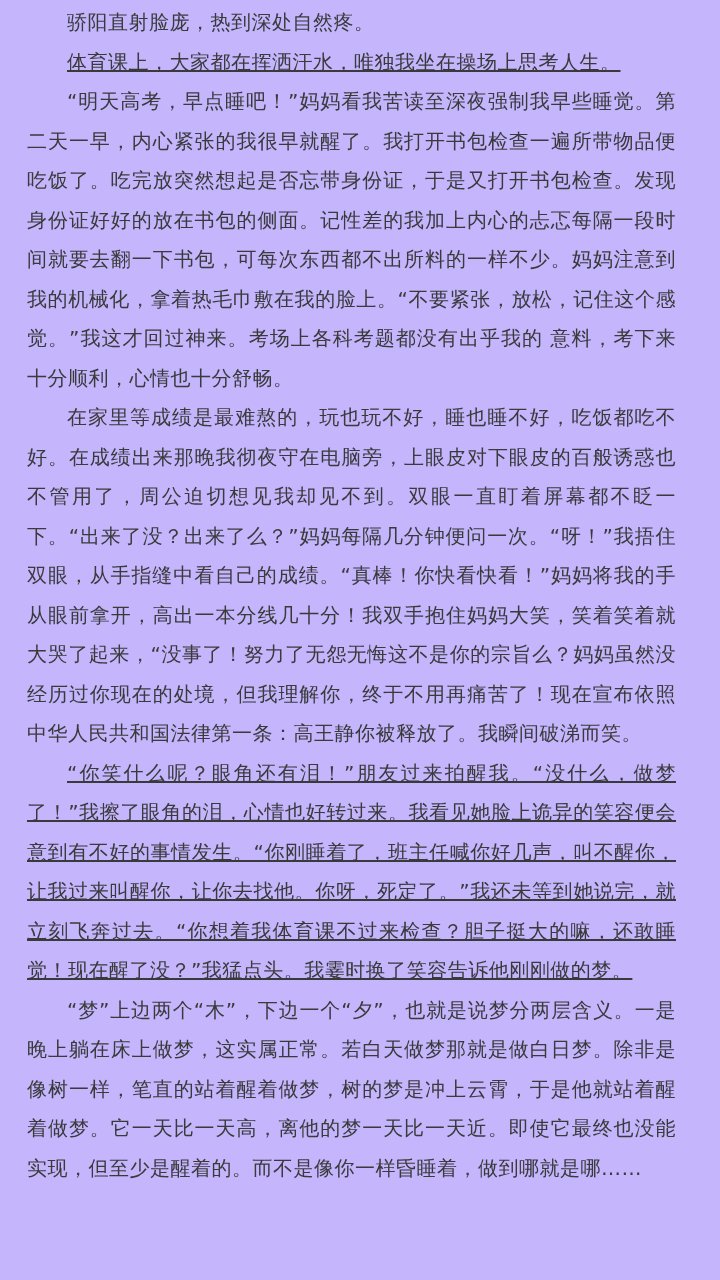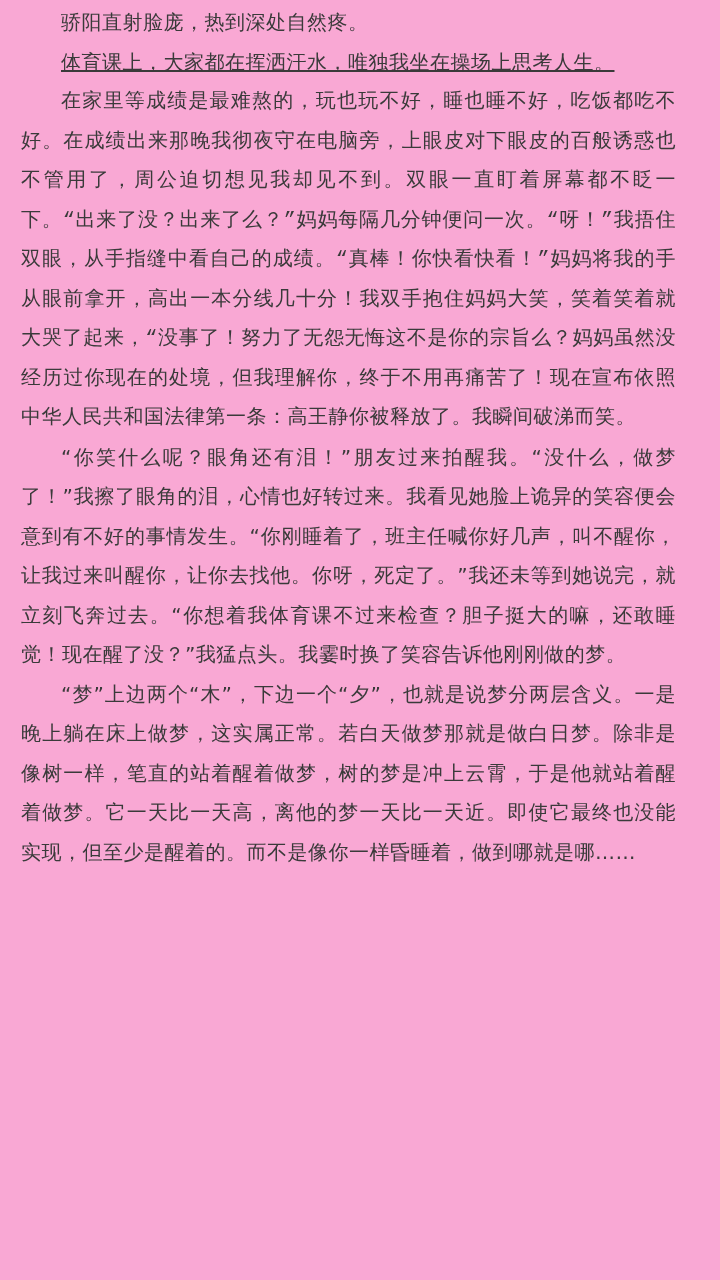--- a/index.html
+++ b/index.html
@@ -10,22 +10,22 @@
   body {
     width: 720px;
     height: 1280px;
     overflow: hidden;
     font-family: "DejaVu Sans", sans-serif;
   }
   .page {
     box-sizing: border-box;
     width: 720px;
     height: 1280px;
-    padding: 3px 44px 0 21px;
-    background: #f9a8d4;
+    padding: 3px 44px 0 27px;
+    background: #c4b5fd;
   }
   .para {
     margin: 0;
     font-size: 20px;
     line-height: 39.5px;
     color: #3a3a3a;
     text-align: justify;
     text-justify: inter-ideograph;
     text-indent: 2em;
     letter-spacing: 0.5px;
@@ -33,17 +33,18 @@
     font-weight: 400;
   }
 </style>
 </head>
 <body style="background: rgb(255, 255, 255);">
 
 <main class="page">
   <div>
       <p class="para" style="color: rgb(58, 58, 58);">骄阳直射脸庞，热到深处自然疼。</p>
       <p class="para" style="color: rgb(58, 58, 58); text-decoration: underline;">体育课上，大家都在挥洒汗水，唯独我坐在操场上思考人生。</p>
-      <p class="para" style="color: rgb(58, 58, 58); font-family: Liberation Mono, monospace;">在家里等成绩是最难熬的，玩也玩不好，睡也睡不好，吃饭都吃不好。在成绩出来那晚我彻夜守在电脑旁，上眼皮对下眼皮的百般诱惑也不管用了，周公迫切想见我却见不到。双眼一直盯着屏幕都不眨一下。“出来了没？出来了么？”妈妈每隔几分钟便问一次。“呀！”我捂住双眼，从手指缝中看自己的成绩。“真棒！你快看快看！”妈妈将我的手从眼前拿开，高出一本分线几十分！我双手抱住妈妈大笑，笑着笑着就大哭了起来，“没事了！努力了无怨无悔这不是你的宗旨么？妈妈虽然没经历过你现在的处境，但我理解你，终于不用再痛苦了！现在宣布依照中华人民共和国法律第一条：高王静你被释放了。我瞬间破涕而笑。</p>
-      <p class="para" style="color: rgb(58, 58, 58);">“你笑什么呢？眼角还有泪！”朋友过来拍醒我。“没什么，做梦了！”我擦了眼角的泪，心情也好转过来。我看见她脸上诡异的笑容便会意到有不好的事情发生。“你刚睡着了，班主任喊你好几声，叫不醒你，让我过来叫醒你，让你去找他。你呀，死定了。”我还未等到她说完，就立刻飞奔过去。“你想着我体育课不过来检查？胆子挺大的嘛，还敢睡觉！现在醒了没？”我猛点头。我霎时换了笑容告诉他刚刚做的梦。</p>
+      <p class="para" style="color: rgb(58, 58, 58);">“明天高考，早点睡吧！”妈妈看我苦读至深夜强制我早些睡觉。第二天一早，内心紧张的我很早就醒了。我打开书包检查一遍所带物品便吃饭了。吃完放突然想起是否忘带身份证，于是又打开书包检查。发现身份证好好的放在书包的侧面。记性差的我加上内心的忐忑每隔一段时间就要去翻一下书包，可每次东西都不出所料的一样不少。妈妈注意到我的机械化，拿着热毛巾敷在我的脸上。“不要紧张，放松，记住这个感觉。”我这才回过神来。考场上各科考题都没有出乎我的 意料，考下来十分顺利，心情也十分舒畅。</p>
+      <p class="para" style="color: rgb(58, 58, 58);">在家里等成绩是最难熬的，玩也玩不好，睡也睡不好，吃饭都吃不好。在成绩出来那晚我彻夜守在电脑旁，上眼皮对下眼皮的百般诱惑也不管用了，周公迫切想见我却见不到。双眼一直盯着屏幕都不眨一下。“出来了没？出来了么？”妈妈每隔几分钟便问一次。“呀！”我捂住双眼，从手指缝中看自己的成绩。“真棒！你快看快看！”妈妈将我的手从眼前拿开，高出一本分线几十分！我双手抱住妈妈大笑，笑着笑着就大哭了起来，“没事了！努力了无怨无悔这不是你的宗旨么？妈妈虽然没经历过你现在的处境，但我理解你，终于不用再痛苦了！现在宣布依照中华人民共和国法律第一条：高王静你被释放了。我瞬间破涕而笑。</p>
+      <p class="para" style="color: rgb(58, 58, 58); text-decoration: underline;">“你笑什么呢？眼角还有泪！”朋友过来拍醒我。“没什么，做梦了！”我擦了眼角的泪，心情也好转过来。我看见她脸上诡异的笑容便会意到有不好的事情发生。“你刚睡着了，班主任喊你好几声，叫不醒你，让我过来叫醒你，让你去找他。你呀，死定了。”我还未等到她说完，就立刻飞奔过去。“你想着我体育课不过来检查？胆子挺大的嘛，还敢睡觉！现在醒了没？”我猛点头。我霎时换了笑容告诉他刚刚做的梦。</p>
       <p class="para" style="color: rgb(58, 58, 58);">“梦”上边两个“木”，下边一个“夕”，也就是说梦分两层含义。一是晚上躺在床上做梦，这实属正常。若白天做梦那就是做白日梦。除非是像树一样，笔直的站着醒着做梦，树的梦是冲上云霄，于是他就站着醒着做梦。它一天比一天高，离他的梦一天比一天近。即使它最终也没能实现，但至少是醒着的。而不是像你一样昏睡着，做到哪就是哪……</p>
     </div>
 </main>
 
 </body></html>

